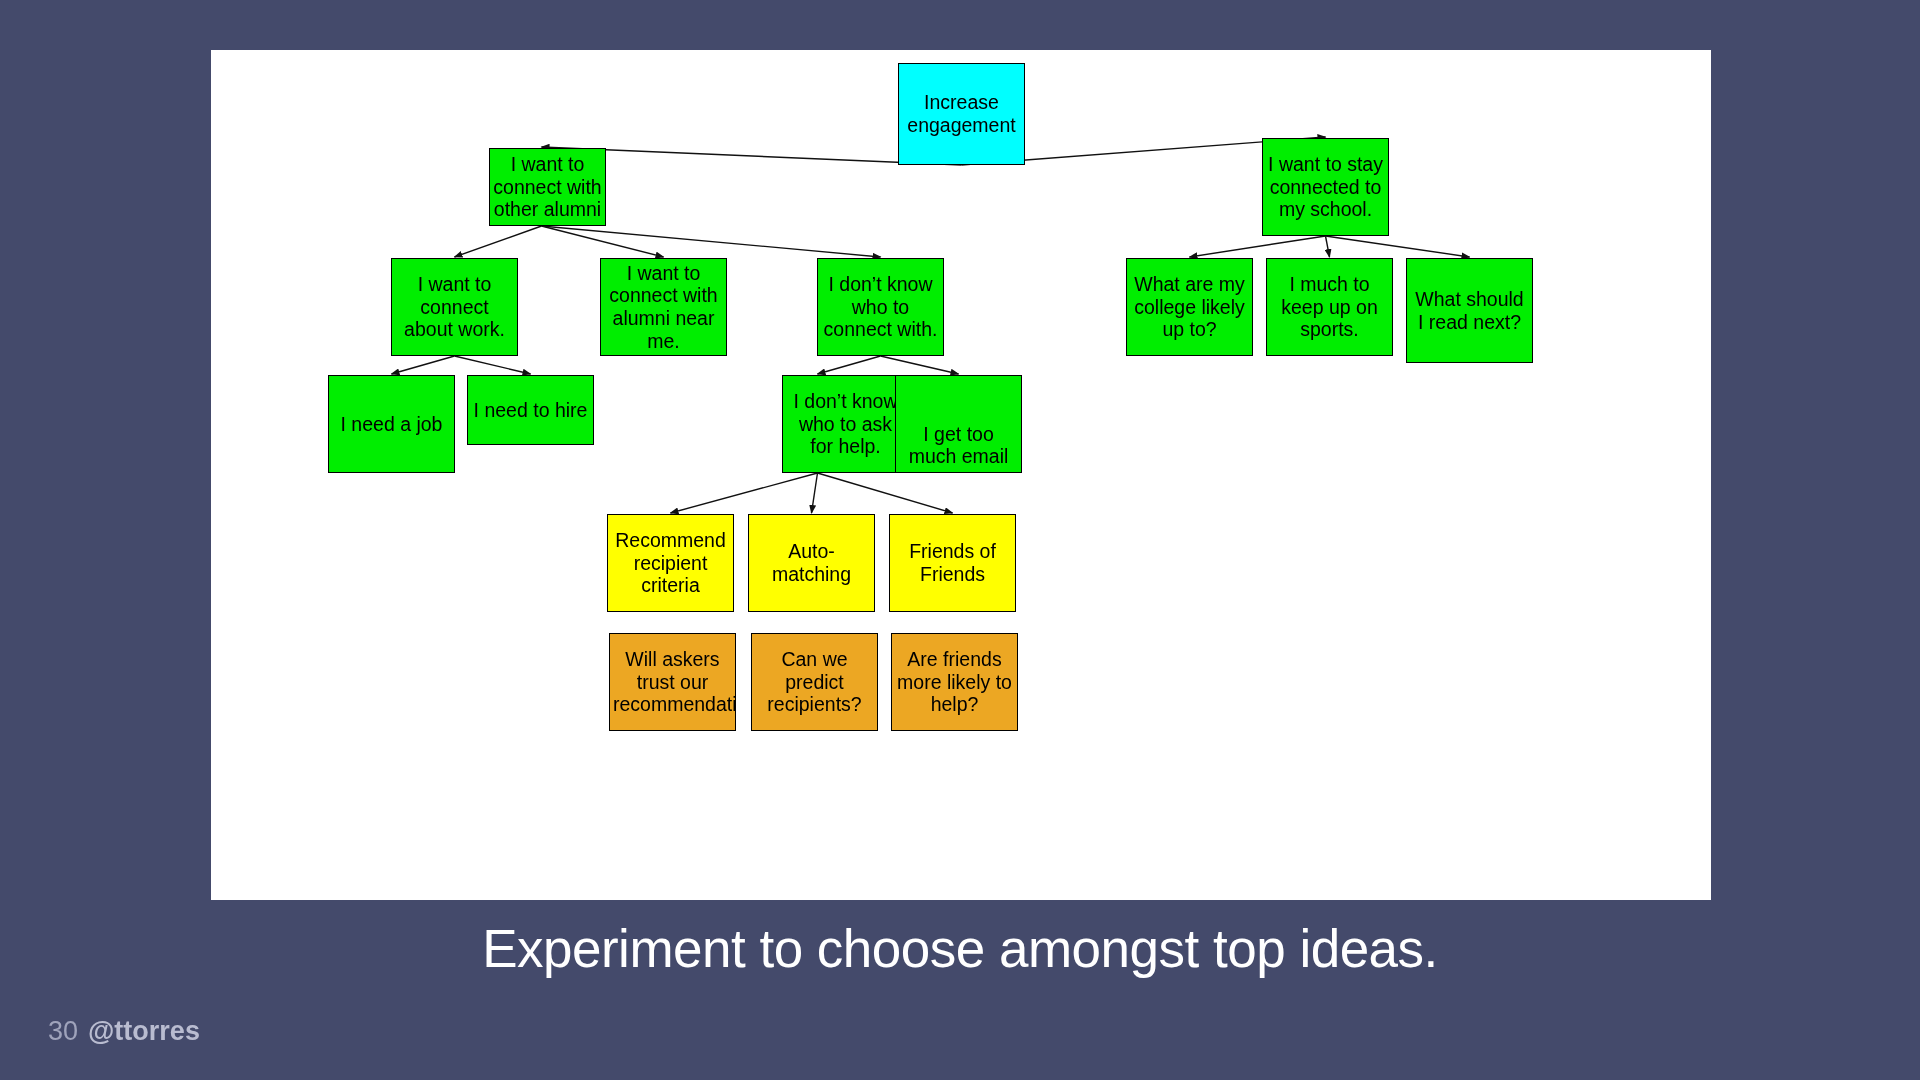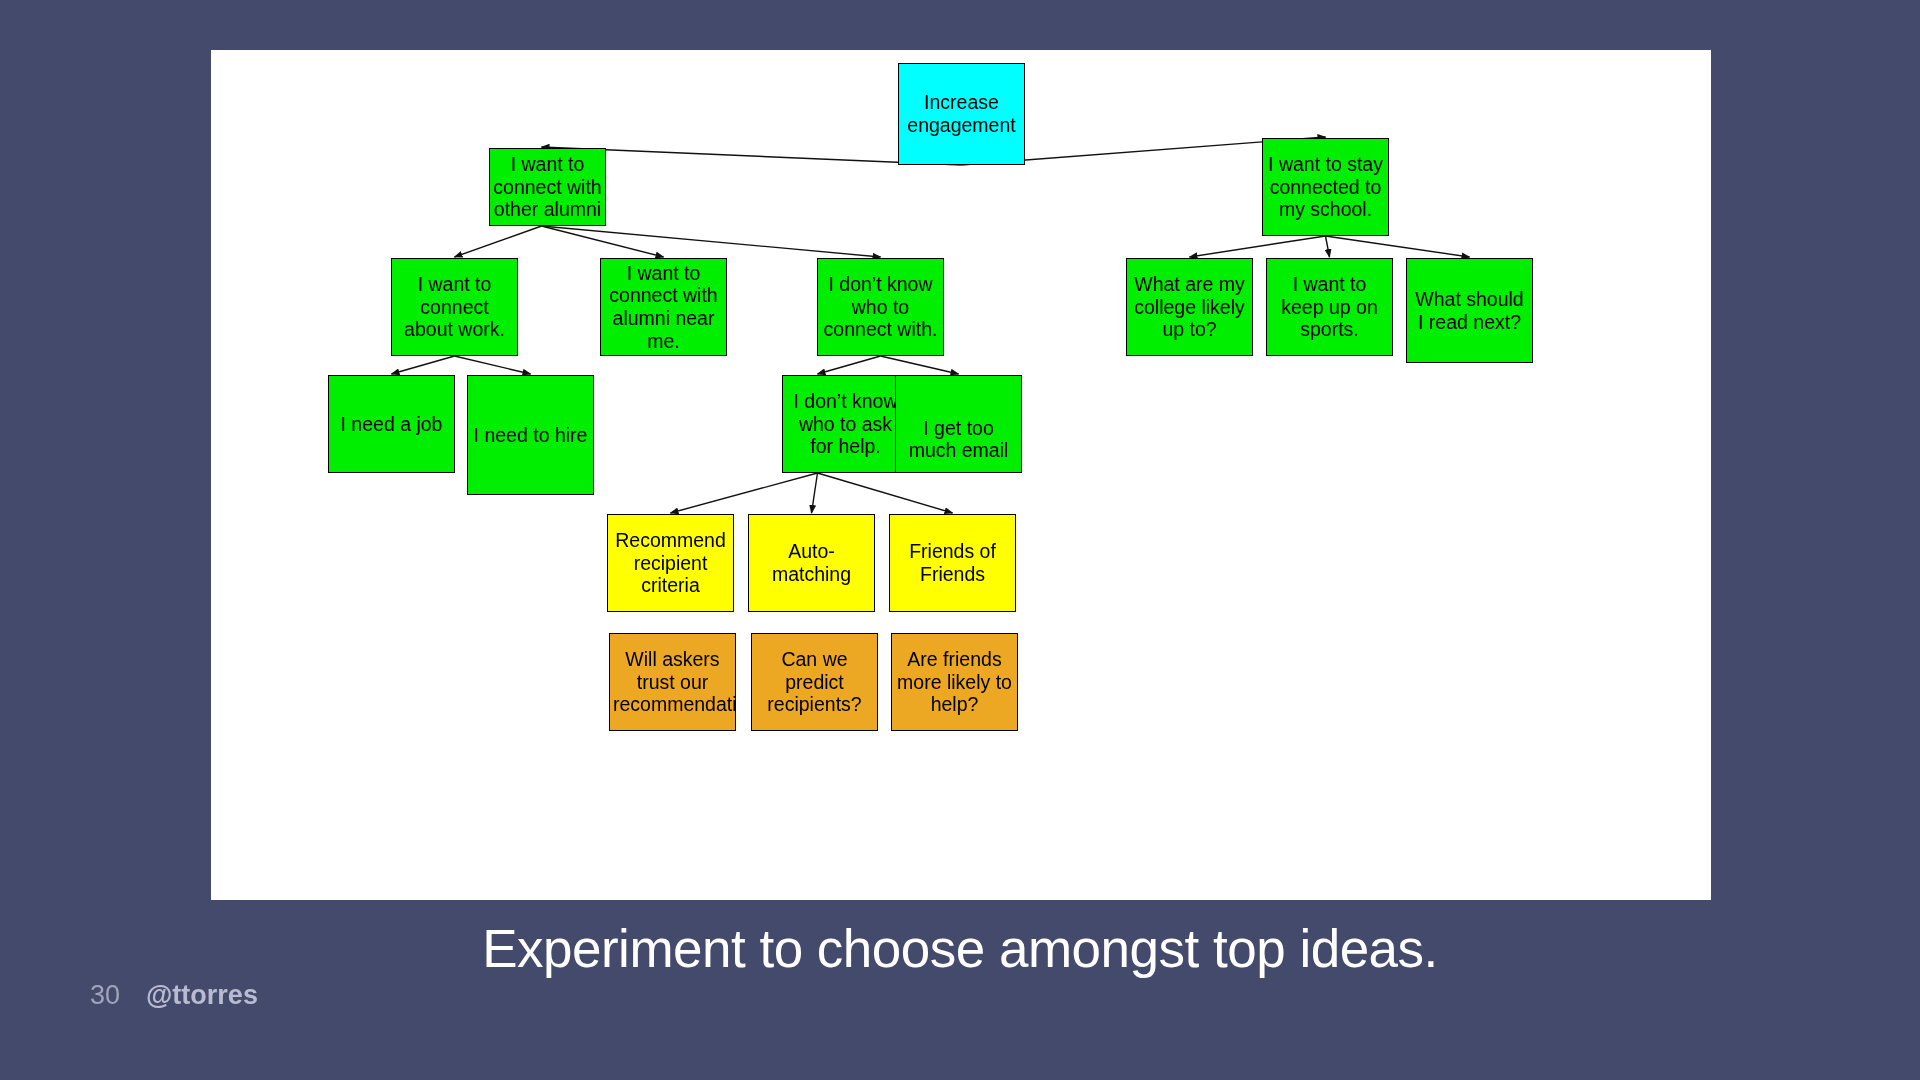--- a/index.html
+++ b/index.html
@@ -44,21 +44,21 @@
     position: absolute;
     box-sizing: border-box;
     border: 1px solid #000000;
     display: flex;
     align-items: center;
     justify-content: center;
     text-align: center;
     color: #000000;
     font-family: "Liberation Sans", sans-serif;
     line-height: 1.16;
-    padding: 10px 3px;
+    padding: 4px 3px;
     overflow: hidden;
   }
   .node .node-label { display: block; width: 100%; }
   .node-outcome   { background: #00ffff; font-size: 19.5px; }
   .node-opportunity { background: #00ee00; font-size: 19.5px; }
   .node-solution  { background: #ffff00; font-size: 19.5px; }
   .node-assumption{ background: #eca723; font-size: 19.5px; }
 
   
   #caption {
@@ -71,25 +71,24 @@
     font-family: "Liberation Sans", sans-serif;
     font-size: 53px;
     font-weight: 400;
     letter-spacing: -0.5px;
     white-space: nowrap;
   }
   
   #footer {
     position: absolute;
     left: 48px;
-    top: 980px;
+    top: 1016px;
     display: flex;
     align-items: baseline;
-    gap: 26px;
-    margin-left: 42px;
+    gap: 10px;
   }
   #footer .page-number {
     color: #9fa3bb;
     font-size: 27px;
     font-weight: 400;
     font-family: "Liberation Sans", sans-serif;
   }
   #footer .handle {
     color: #b9bcd0;
     font-size: 27px;
@@ -145,29 +144,29 @@
         <div class="node node-opportunity" style="left: 389px; top: 208px; width: 127px; height: 98px;">
           <span class="node-label">I want to connect with alumni near me.</span>
         </div>
         <div class="node node-opportunity" style="left: 606px; top: 208px; width: 127px; height: 98px;">
           <span class="node-label">I don’t know who to connect with.</span>
         </div>
         <div class="node node-opportunity" style="left: 915px; top: 208px; width: 127px; height: 98px;">
           <span class="node-label">What are my college likely up to?</span>
         </div>
         <div class="node node-opportunity" style="left: 1055px; top: 208px; width: 127px; height: 98px;">
-          <span class="node-label">I want to keep up on sports.</span>
+          <span class="node-label">I much to keep up on sports.</span>
         </div>
         <div class="node node-opportunity" style="left: 1195px; top: 208px; width: 127px; height: 105px;">
           <span class="node-label">What should I read next?</span>
         </div>
         <div class="node node-opportunity" style="left: 117px; top: 325px; width: 127px; height: 98px;">
           <span class="node-label">I need a job</span>
         </div>
-        <div class="node node-opportunity" style="left: 256px; top: 325px; width: 127px; height: 120px;">
+        <div class="node node-opportunity" style="left: 256px; top: 325px; width: 127px; height: 70px;">
           <span class="node-label">I need to hire</span>
         </div>
         <div class="node node-opportunity" style="left: 543px; top: 325px; width: 127px; height: 98px; margin-left: 28px;">
           <span class="node-label">I don’t know who to ask for help.</span>
         </div>
         <div class="node node-opportunity" style="left: 684px; top: 325px; width: 127px; height: 98px; align-items: flex-end;">
           <span class="node-label">I get too much email</span>
         </div>
         <div class="node node-solution" style="left: 396px; top: 464px; width: 127px; height: 98px;">
           <span class="node-label">Recommend recipient criteria</span>

